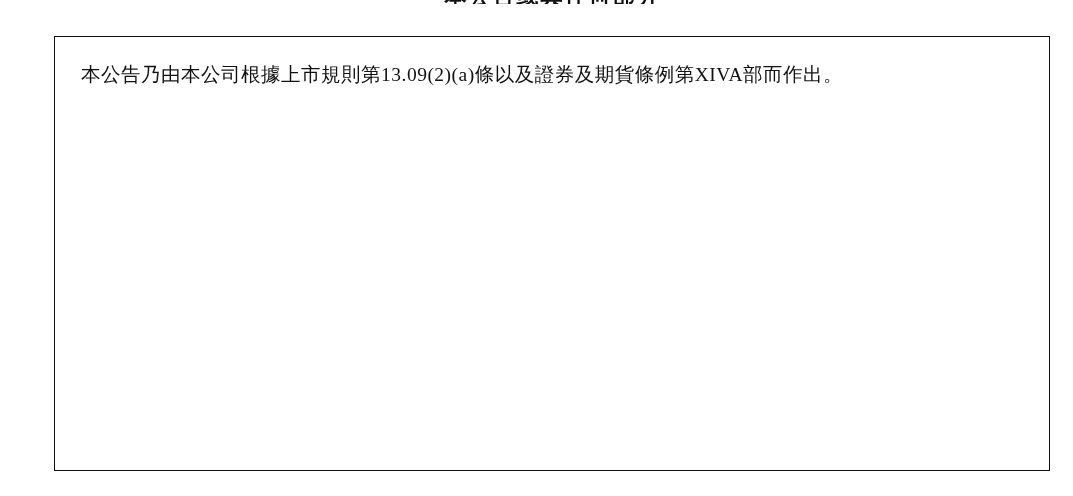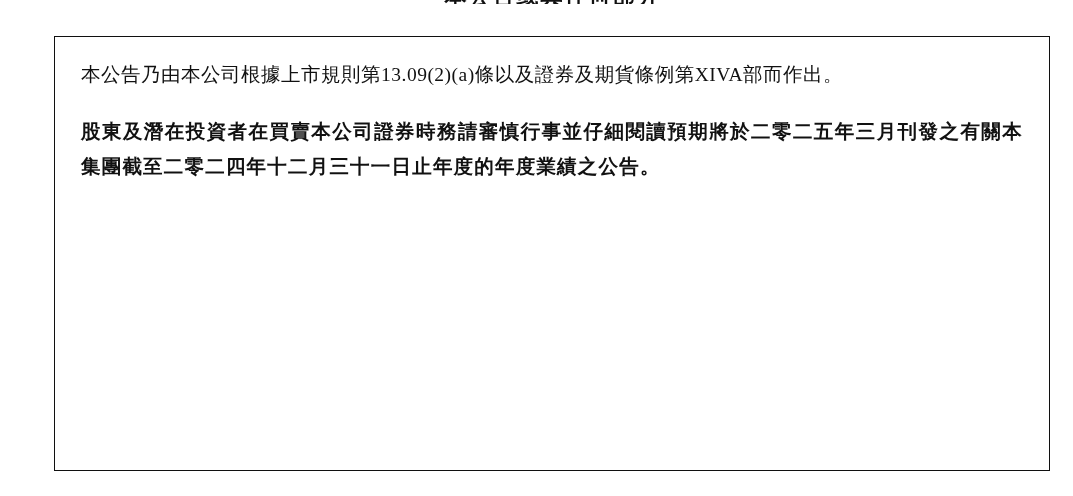--- a/index.html
+++ b/index.html
@@ -73,18 +73,17 @@
 <div class="page">
 
   <div class="top-heading">本公告或其任何部分</div>
 
   <div class="notice-box">
     <div class="notice-inner">
 
       <p class="para">本公告乃由本公司根據上市規則第13.09(2)(a)條以及證券及期貨條例第XIVA部而作出。</p>
 
 
-      <p class="para bold">股東及潛在投資者在買賣本公司證券時務請審慎行事並仔細閱讀預期將於二零二五年三月刊發之有關本集團截至二零二四年十二月三十一日止年度的年度業績之公告。</p>
 
     </div>
   </div>
 
 </div>
 
 </body></html>

